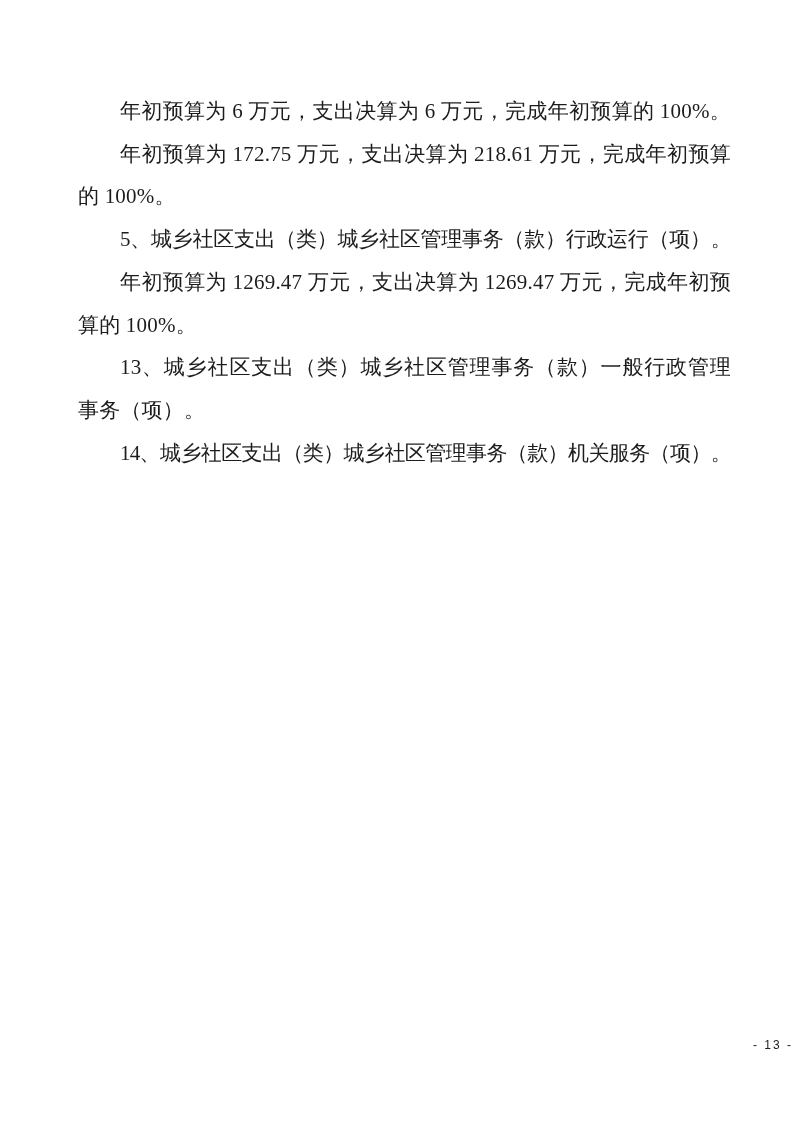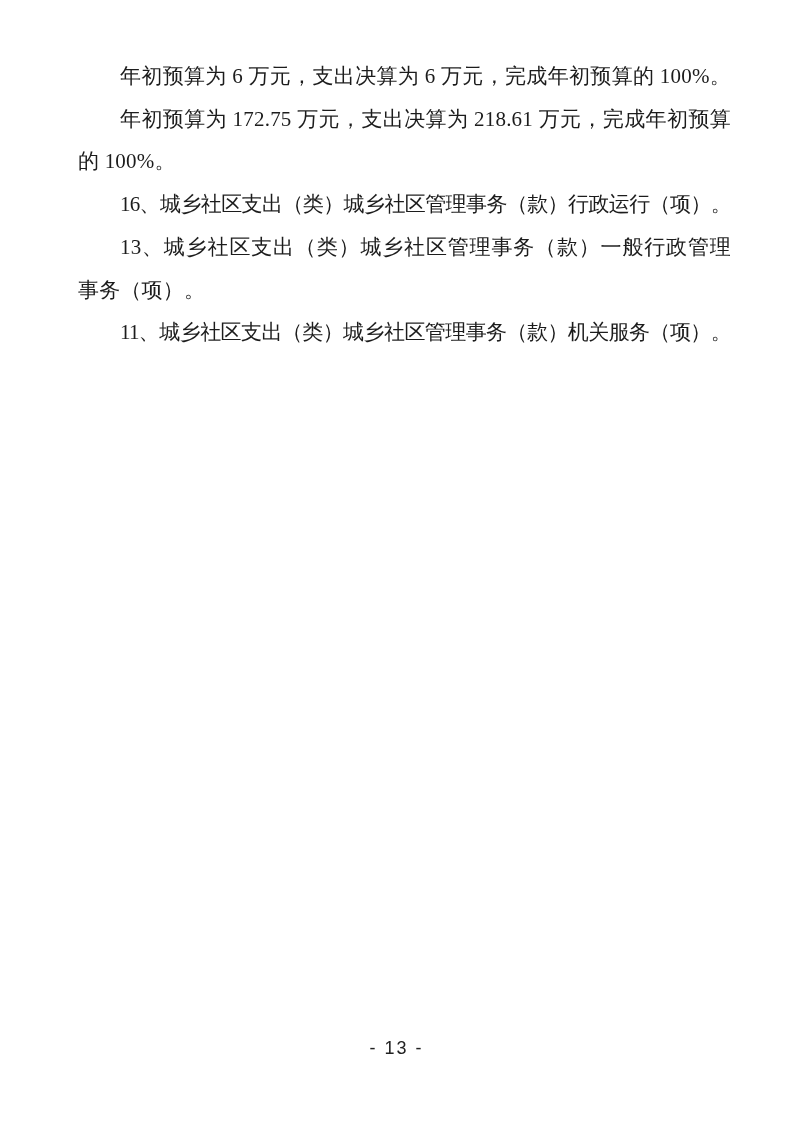--- a/index.html
+++ b/index.html
@@ -16,21 +16,21 @@
     overflow: hidden;
     font-family: "Liberation Serif", "DejaVu Serif", serif;
     color: #1c1c1c;
   }
   .content {
     position: absolute;
     top: 0;
     left: 0;
     box-sizing: border-box;
     width: 793px;
-    padding: 55px 62px 0 78px;
+    padding: 90px 62px 0 78px;
   }
   .content p {
     margin: 0;
     padding: 0;
     font-size: 21px;
     line-height: 42.7px;
     text-indent: 2em;
     text-align: justify;
     letter-spacing: 0.2px;
     word-break: break-all;
@@ -39,32 +39,33 @@
     text-align-last: justify;
   }
   .content p.tight {
     letter-spacing: -0.8px;
   }
   .page-footer {
     position: absolute;
     top: 1038px;
     left: 0;
     width: 793px;
-    text-align: center;
-    font-size: 18px;
+    text-align: right;
+    font-size: 12px;
     letter-spacing: 2px;
     color: #222222;
     font-family: "Liberation Sans", "DejaVu Sans", sans-serif;
   }
 </style>
 </head>
 <body>
 
 <div class="page">
   <div class="content">
     <p class="flushline">年初预算为 6 万元，支出决算为 6 万元，完成年初预算的 100%。</p>
     <p>年初预算为 172.75 万元，支出决算为 218.61 万元，完成年初预算的 100%。</p>
-    <p class="flushline tight">16、城乡社区支出（类）城乡社区管理事务（款）行政运行（项）。</p>
+    <p class="flushline tight">5、城乡社区支出（类）城乡社区管理事务（款）行政运行（项）。</p>
+    <p>年初预算为 1269.47 万元，支出决算为 1269.47 万元，完成年初预算的 100%。</p>
     <p>13、城乡社区支出（类）城乡社区管理事务（款）一般行政管理事务（项）。</p>
-    <p class="flushline tight">11、城乡社区支出（类）城乡社区管理事务（款）机关服务（项）。</p>
+    <p class="flushline tight">14、城乡社区支出（类）城乡社区管理事务（款）机关服务（项）。</p>
   </div>
   <div class="page-footer">- 13 -</div>
 </div>
 
 </body></html>

